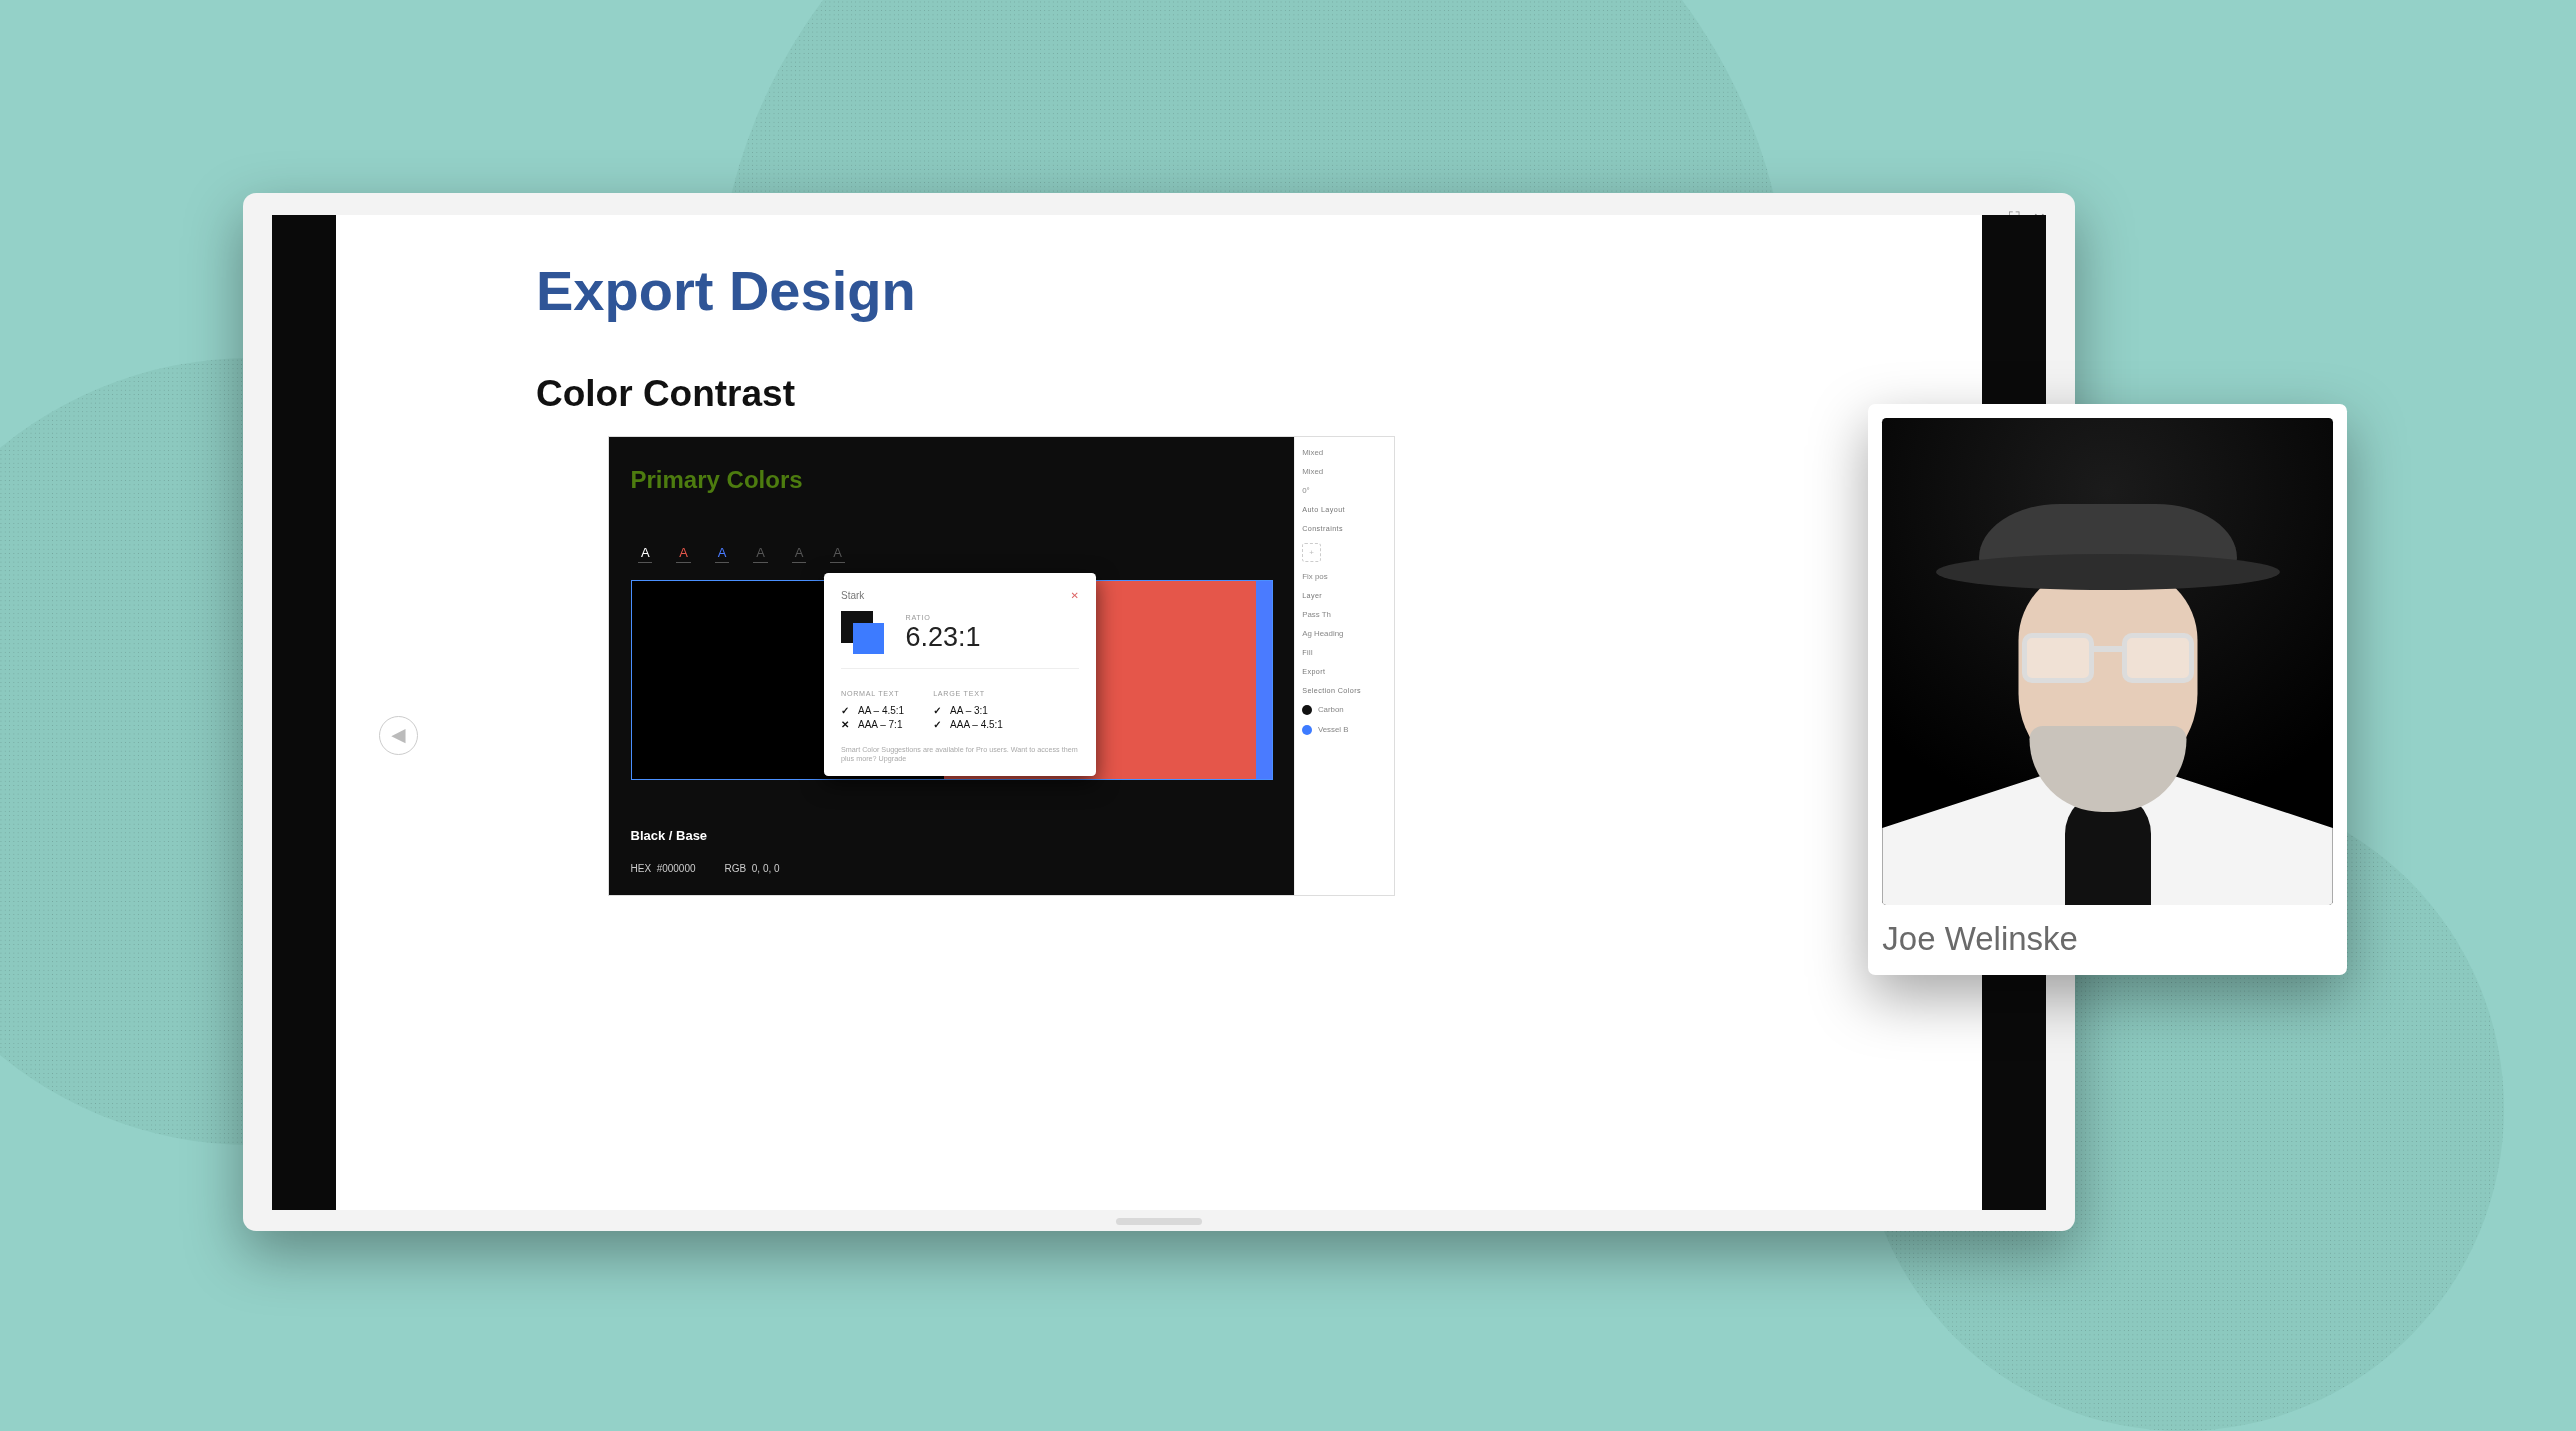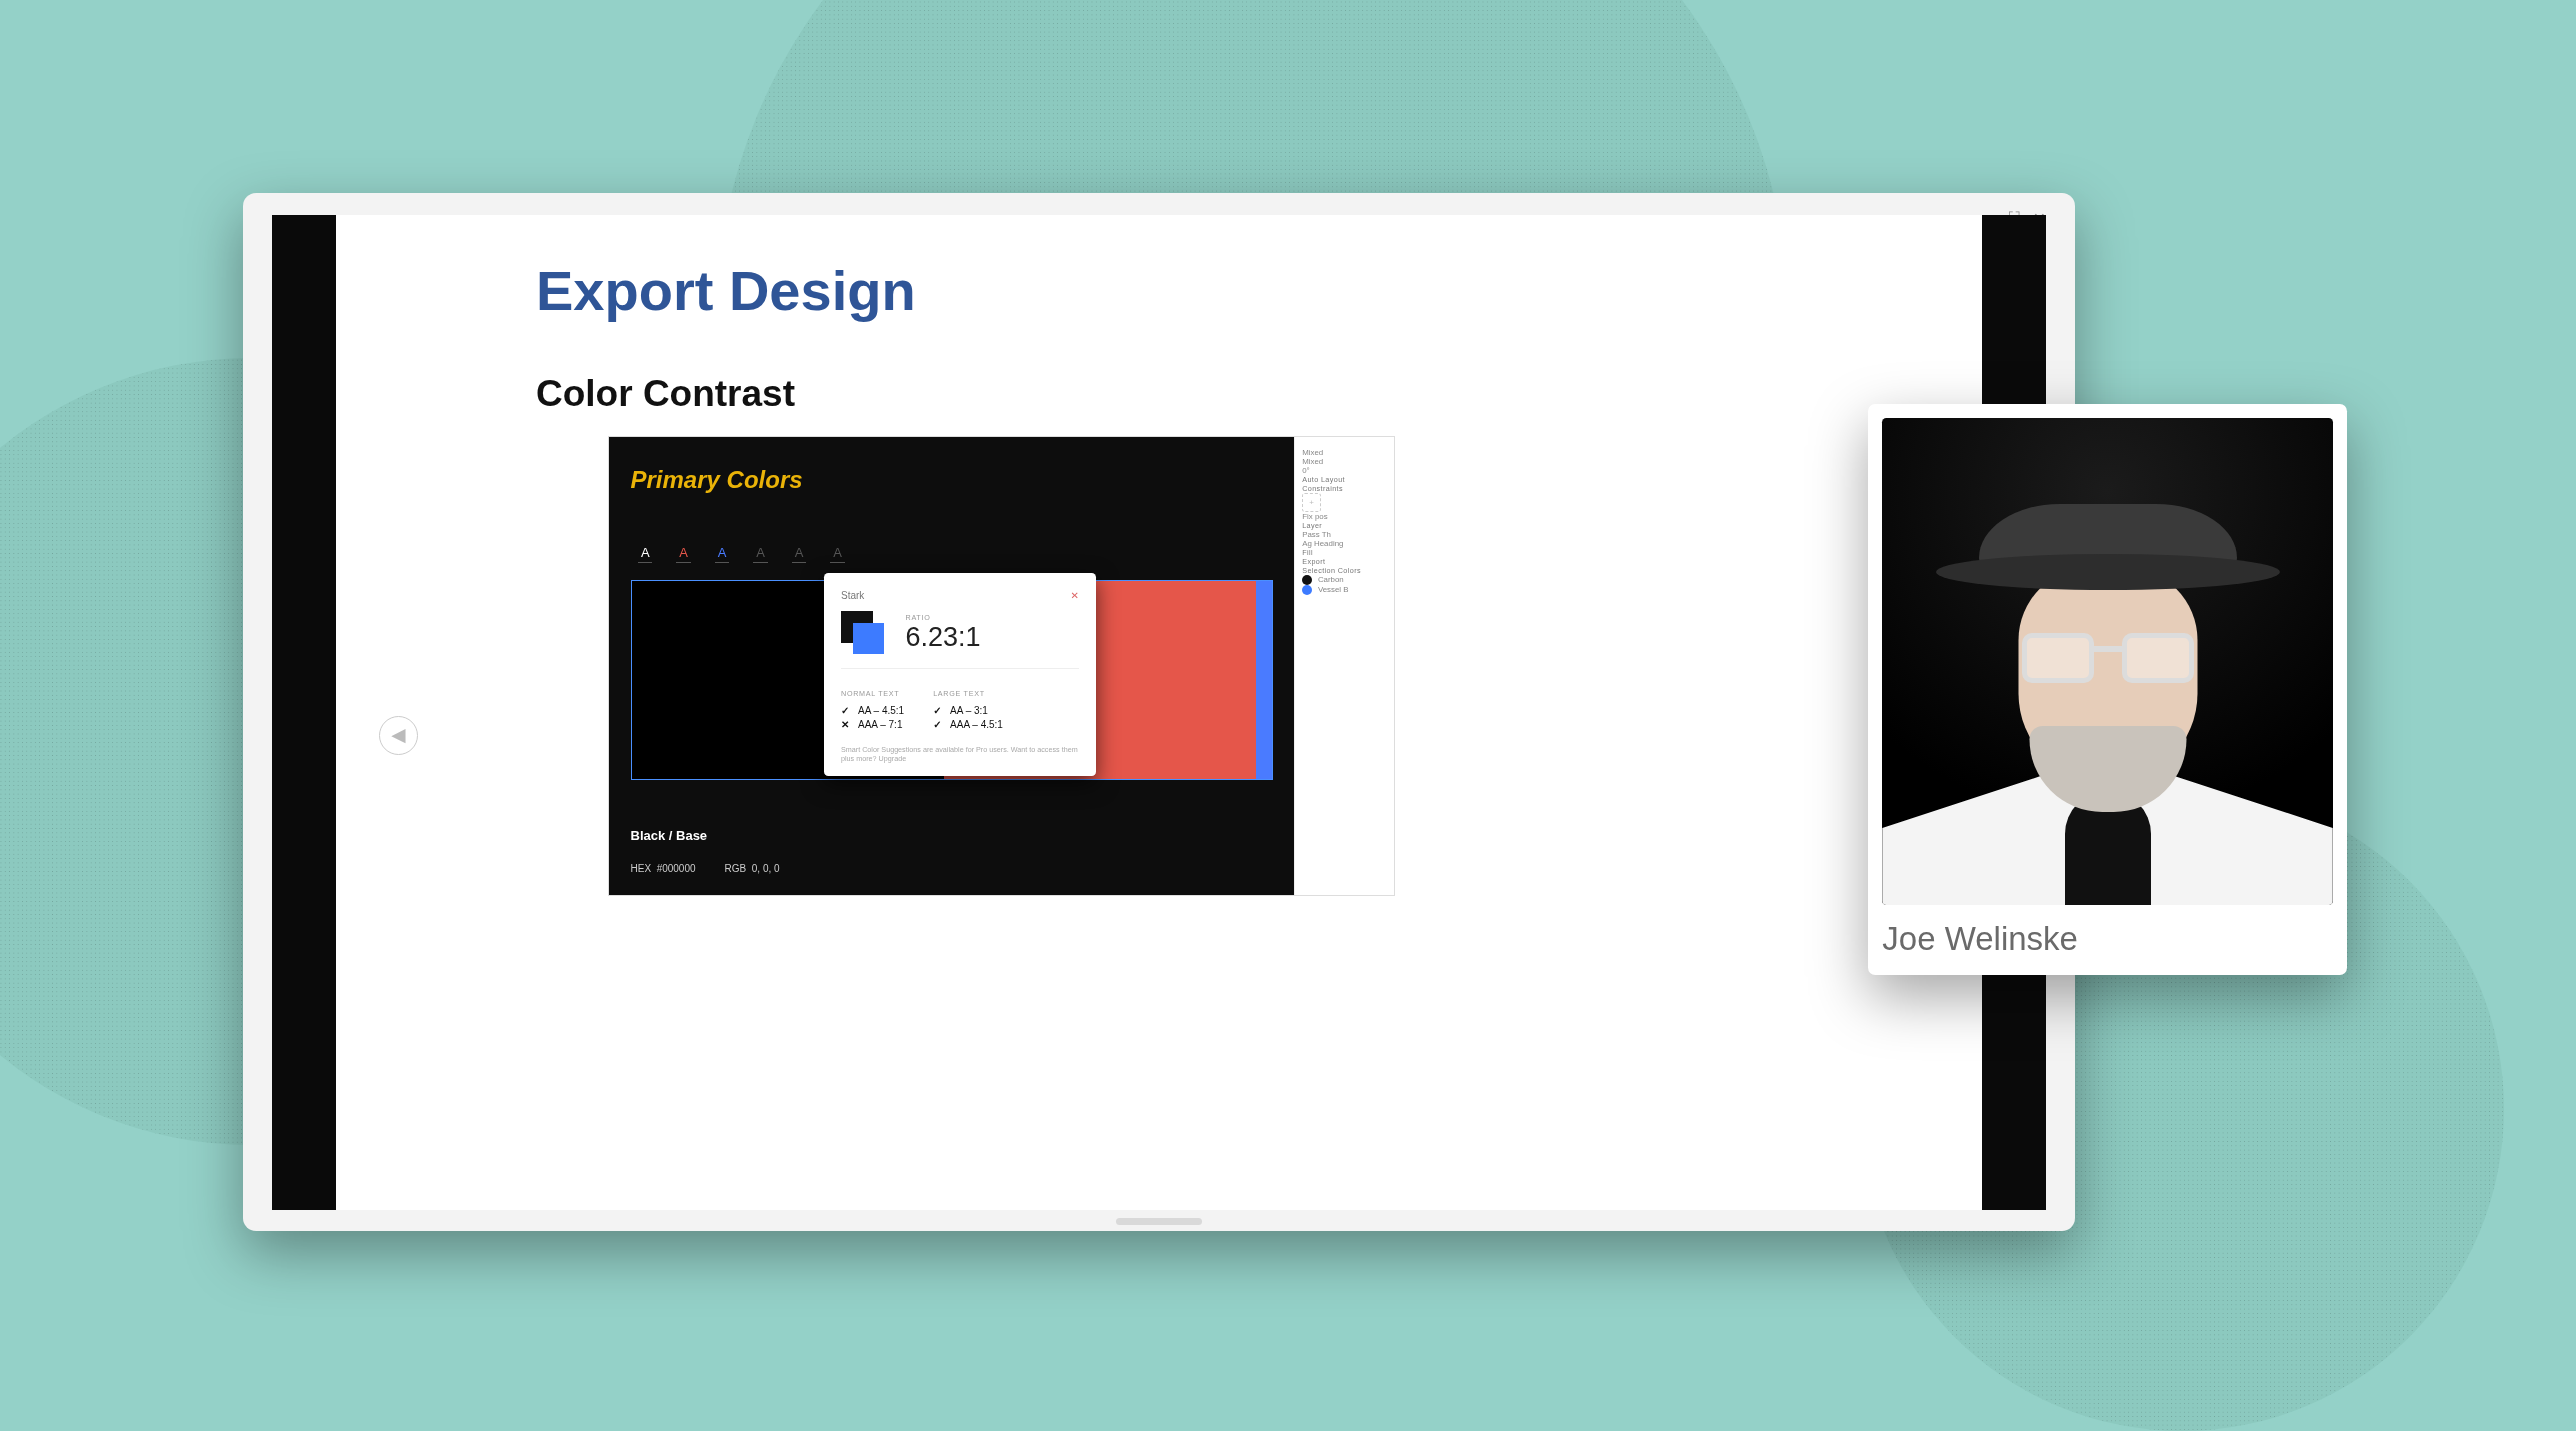--- a/index.html
+++ b/index.html
@@ -112,22 +112,21 @@
     background: #0d0d0d;
     color: #fff;
     position: relative;
     padding: 29px 21.5px 21.5px 21.5px;
     min-height: 458px;
   }
   .inset-title {
     font-size: 24px;
     font-weight: 700;
     margin-bottom: 72px;
-    color: #eab308;
-    font-style: italic;
+    color: #4d7c0f;
   }
   .swatch-row {
     position: absolute;
     left: 21.5px; right: 21.5px; top: 143px;
     height: 200px;
     border: 0.7px solid #4a90ff;
     display: flex;
   }
   .swatch {
     flex: 1;
@@ -203,21 +202,21 @@
     margin-top: 11.4px; font-size: 7.2px; color: #aaa; line-height: 1.3;
   }
 
   .inset-side {
     flex: 0 0 100px;
     background: #fff;
     border-left: 0.7px solid #eee;
     padding: 11.4px 7.2px;
     font-size: 7.9px;
     color: #888;
-    display: flex; flex-direction: column; 
+    display: flex; flex-direction: column; gap: 10px;
   }
   .inset-side .sec-title { color: #777; font-size: 7.2px; letter-spacing: 0.4px; }
   .inset-side .row { display: flex; align-items: center; gap: 5.7px; }
   .inset-side .box {
     width: 18.6px; height: 18.6px; border: 0.7px dashed #ccc; border-radius: 2.9px;
     display: flex; align-items: center; justify-content: center; color: #bbb;
   }
   .dot { width: 10px; height: 10px; border-radius: 50%; display: inline-block; }
   .dot.black { background: #111; }
   .dot.blue  { background: #3d7bff; }

